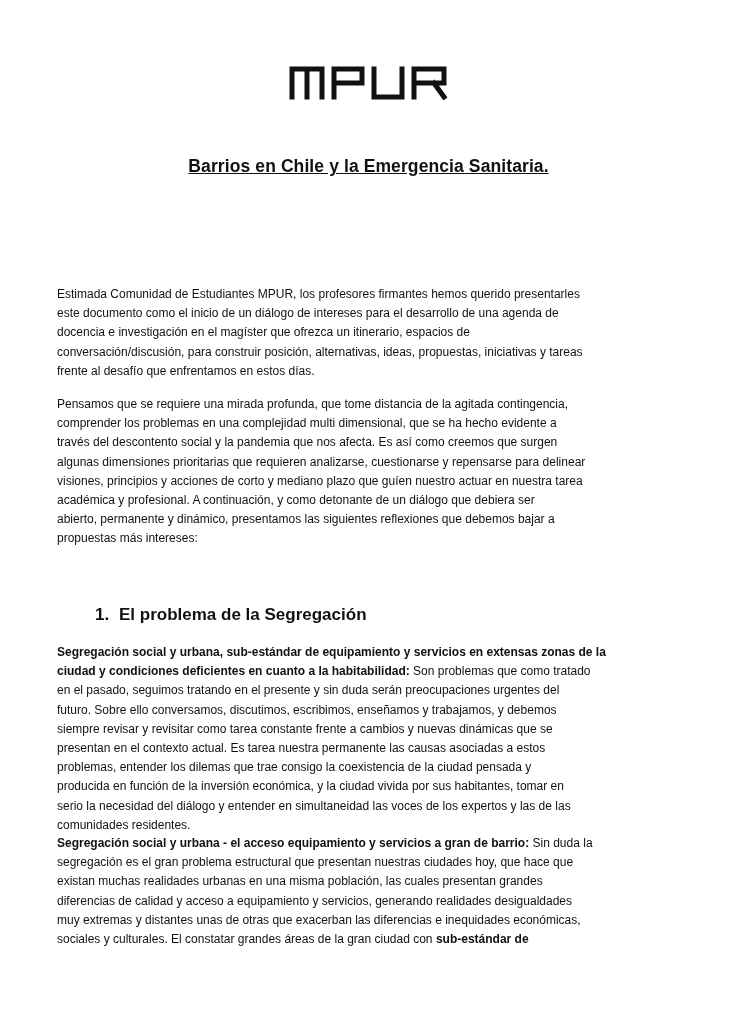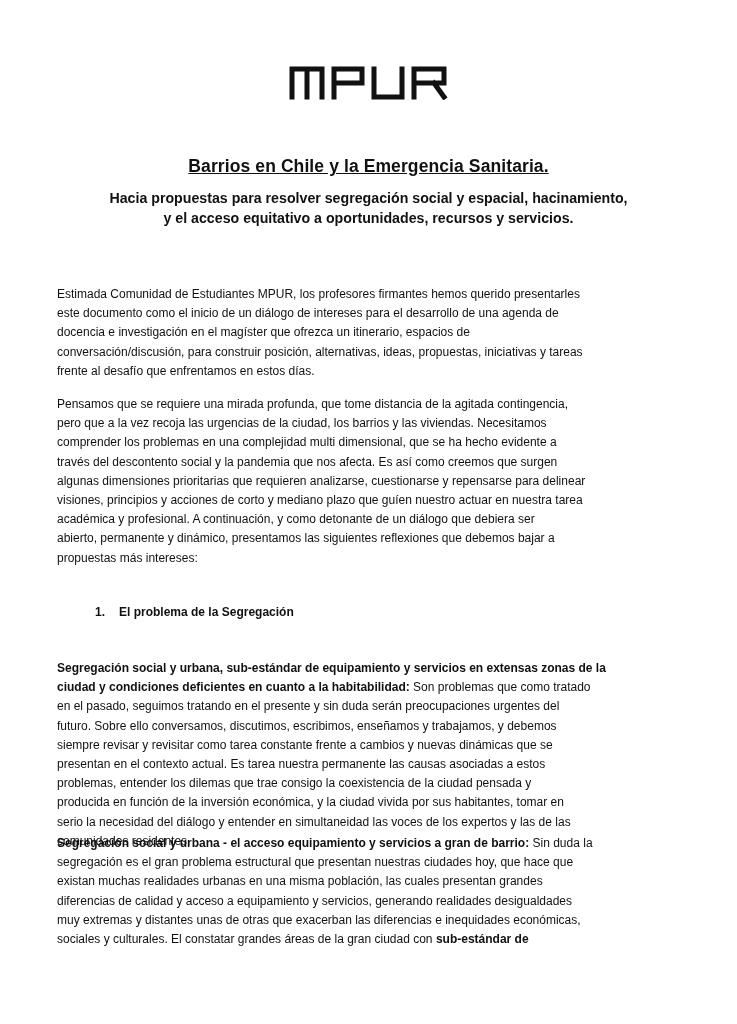--- a/index.html
+++ b/index.html
@@ -15,23 +15,23 @@
 
     .subtitle { position: absolute; top: 188px; left: 60px; width: 617px; text-align: center;
                 font-size: 14.2px; font-weight: bold; line-height: 20px; }
 
     .body-text { position: absolute; left: 57px; width: 640px; font-size: 12px; line-height: 19.2px; }
     .line { display: block; white-space: nowrap; }
     .b { font-weight: bold; }
 
     #p1 { top: 285px; }
     #p2 { top: 395px; }
-    #h1 { position: absolute; top: 605px; left: 95px; font-size: 12px; font-weight: bold; white-space: nowrap; }
+    #h1 { position: absolute; top: 605px; left: 95px; font-size: 17px; font-weight: bold; white-space: nowrap; }
     #h1 .num { display: inline-block; width: 24px; }
-    #p3 { top: 659px; }
+    #p3 { top: 643px; }
     #p4 { top: 834px; }
   </style>
 </head>
 <body>
 
 <div class="page">
 
   <div class="logo" aria-label="MPUR">
     <svg width="160" height="34" viewBox="0 0 160 34">
       <g fill="none" stroke="#111" stroke-width="5" stroke-linecap="square" stroke-linejoin="miter">
@@ -42,36 +42,31 @@
 
         <path d="M85 3 V31 H113 V3"></path>
 
         <path d="M125 31 V3 H155 V17 H125 M145 17 L155 31"></path>
       </g>
     </svg>
   </div>
 
   <div class="title">Barrios en Chile y la Emergencia Sanitaria.</div>
 
-  <div class="subtitle">
-    <span class="line">Hacia propuestas para resolver segregación social y espacial, hacinamiento,</span>
-    <span class="line">y el acceso equitativo a oportunidades, recursos y servicios.</span>
-  </div>
 
   <div class="body-text" id="p1">
     <span class="line">Estimada Comunidad de Estudiantes MPUR, los profesores firmantes hemos querido presentarles</span>
     <span class="line">este documento como el inicio de un diálogo de intereses para el desarrollo de una agenda de</span>
     <span class="line">docencia e investigación en el magíster que ofrezca un itinerario, espacios de</span>
     <span class="line">conversación/discusión, para construir posición, alternativas, ideas, propuestas, iniciativas y tareas</span>
     <span class="line">frente al desafío que enfrentamos en estos días.</span>
   </div>
 
   <div class="body-text" id="p2">
     <span class="line">Pensamos que se requiere una mirada profunda, que tome distancia de la agitada contingencia,</span>
-    <span class="line">pero que a la vez recoja las urgencias de la ciudad, los barrios y las viviendas. Necesitamos</span>
     <span class="line">comprender los problemas en una complejidad multi dimensional,  que se ha hecho evidente a</span>
     <span class="line">través del descontento social y la pandemia que nos afecta. Es así como creemos que surgen</span>
     <span class="line">algunas dimensiones prioritarias que requieren analizarse, cuestionarse y repensarse para delinear</span>
     <span class="line">visiones, principios y acciones de corto y mediano plazo que guíen nuestro actuar en nuestra tarea</span>
     <span class="line">académica y profesional.  A continuación, y como detonante de un diálogo que debiera ser</span>
     <span class="line">abierto, permanente y dinámico, presentamos las siguientes reflexiones que debemos bajar a</span>
     <span class="line">propuestas más intereses:</span>
   </div>
 
   <div id="h1">

